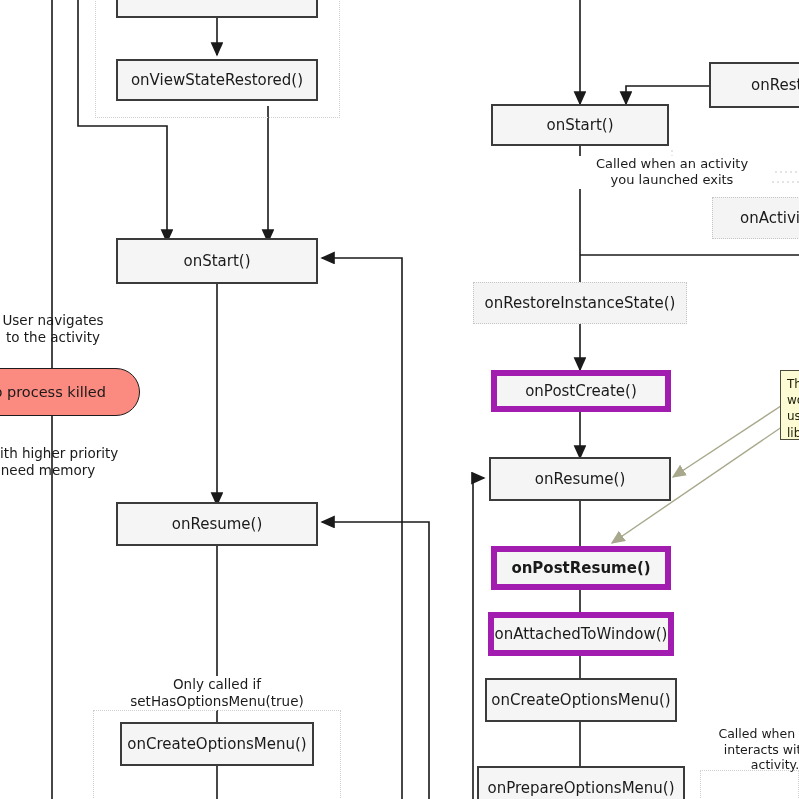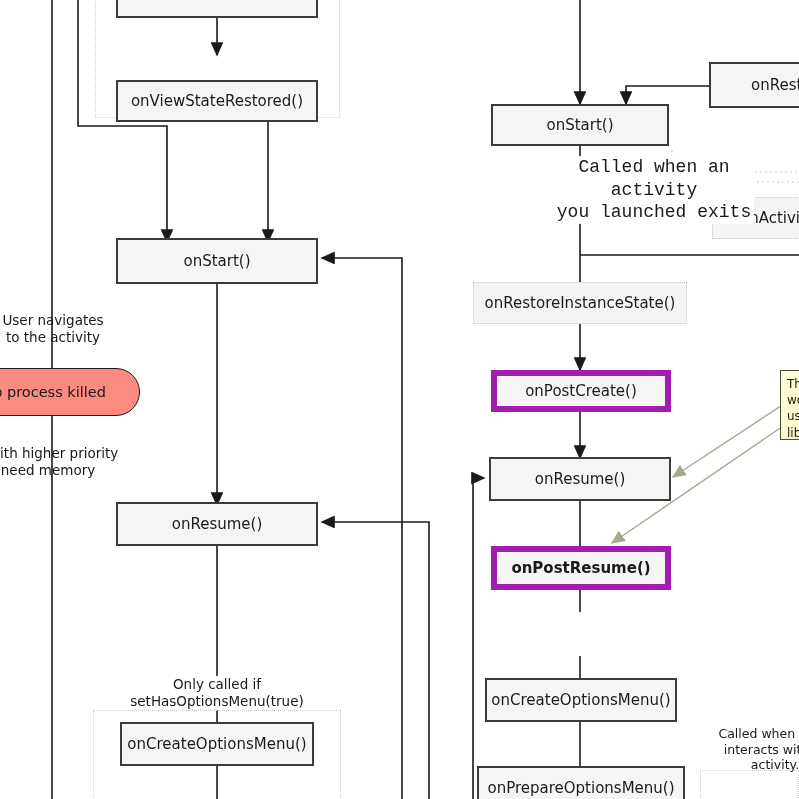--- a/index.html
+++ b/index.html
@@ -134,21 +134,21 @@
       <path d="M799 182 H712"></path>
     </g>
   </svg>
 
   <div class="group" style="left:95px;top:-40px;width:245px;height:158px;"></div>
   <div class="group" style="left:93px;top:710px;width:248px;height:120px;"></div>
   <div class="group" style="left:700px;top:770px;width:99px;height:60px;"></div>
 
   <div class="node solid" style="left:116px;top:-24px;width:202px;height:42px;"></div>
 
-  <div class="node solid" style="left:116px;top:80px;width:202px;height:42px;">onViewStateRestored()</div>
+  <div class="node solid" style="left:116px;top:59px;width:202px;height:42px;">onViewStateRestored()</div>
 
   <div class="node solid" style="left:116px;top:238px;width:202px;height:46px;">onStart()</div>
 
   <div class="node solid" style="left:116px;top:502px;width:202px;height:44px;">onResume()</div>
 
   <div class="node solid" style="left:120px;top:722px;width:194px;height:44px;">onCreateOptionsMenu()</div>
 
   <div class="node pill" style="left:-60px;top:368px;width:200px;height:48px;font-size:14.5px;">App process
 killed</div>
 
@@ -168,26 +168,27 @@
   <div class="node dotted" style="left:712px;top:197px;width:120px;height:42px;justify-content:flex-start;padding-left:27px;">onActivit</div>
 
   <div class="node dotted" style="left:473px;top:282px;width:214px;height:42px;">onRestoreInstanceState()</div>
 
   <div class="node light" style="left:491px;top:370px;width:180px;height:42px;">onPostCreate()</div>
 
   <div class="node solid" style="left:489px;top:457px;width:182px;height:44px;">onResume()</div>
 
   <div class="node light" style="left:491px;top:546px;width:180px;height:44px;font-weight:bold;">onPostResume()</div>
 
+  <div class="node light" style="left:488px;top:612px;width:186px;height:44px;">onAttachedToWindow()</div>
 
   <div class="node solid" style="left:485px;top:678px;width:192px;height:44px;">onCreateOptionsMenu()</div>
 
   <div class="node solid" style="left:477px;top:766px;width:208px;height:44px;">onPrepareOptionsMenu()</div>
 
-  <div class="cap" style="left:554px;top:156px;width:200px;font-size:18px;font-family:Liberation Mono, monospace;">Called when an activity
+  <div class="cap" style="left:572px;top:156px;width:200px;font-size:13px;">Called when an activity
 you launched exits</div>
 
   <div class="cap nobg" style="left:690px;top:726px;width:170px;font-size:12.5px;">Called when the u
 interacts with th
 activity.</div>
 
   <div class="note" style="left:780px;top:370px;width:60px;height:70px;white-space:pre-line;">Th
 wo
 us
 lib</div>

